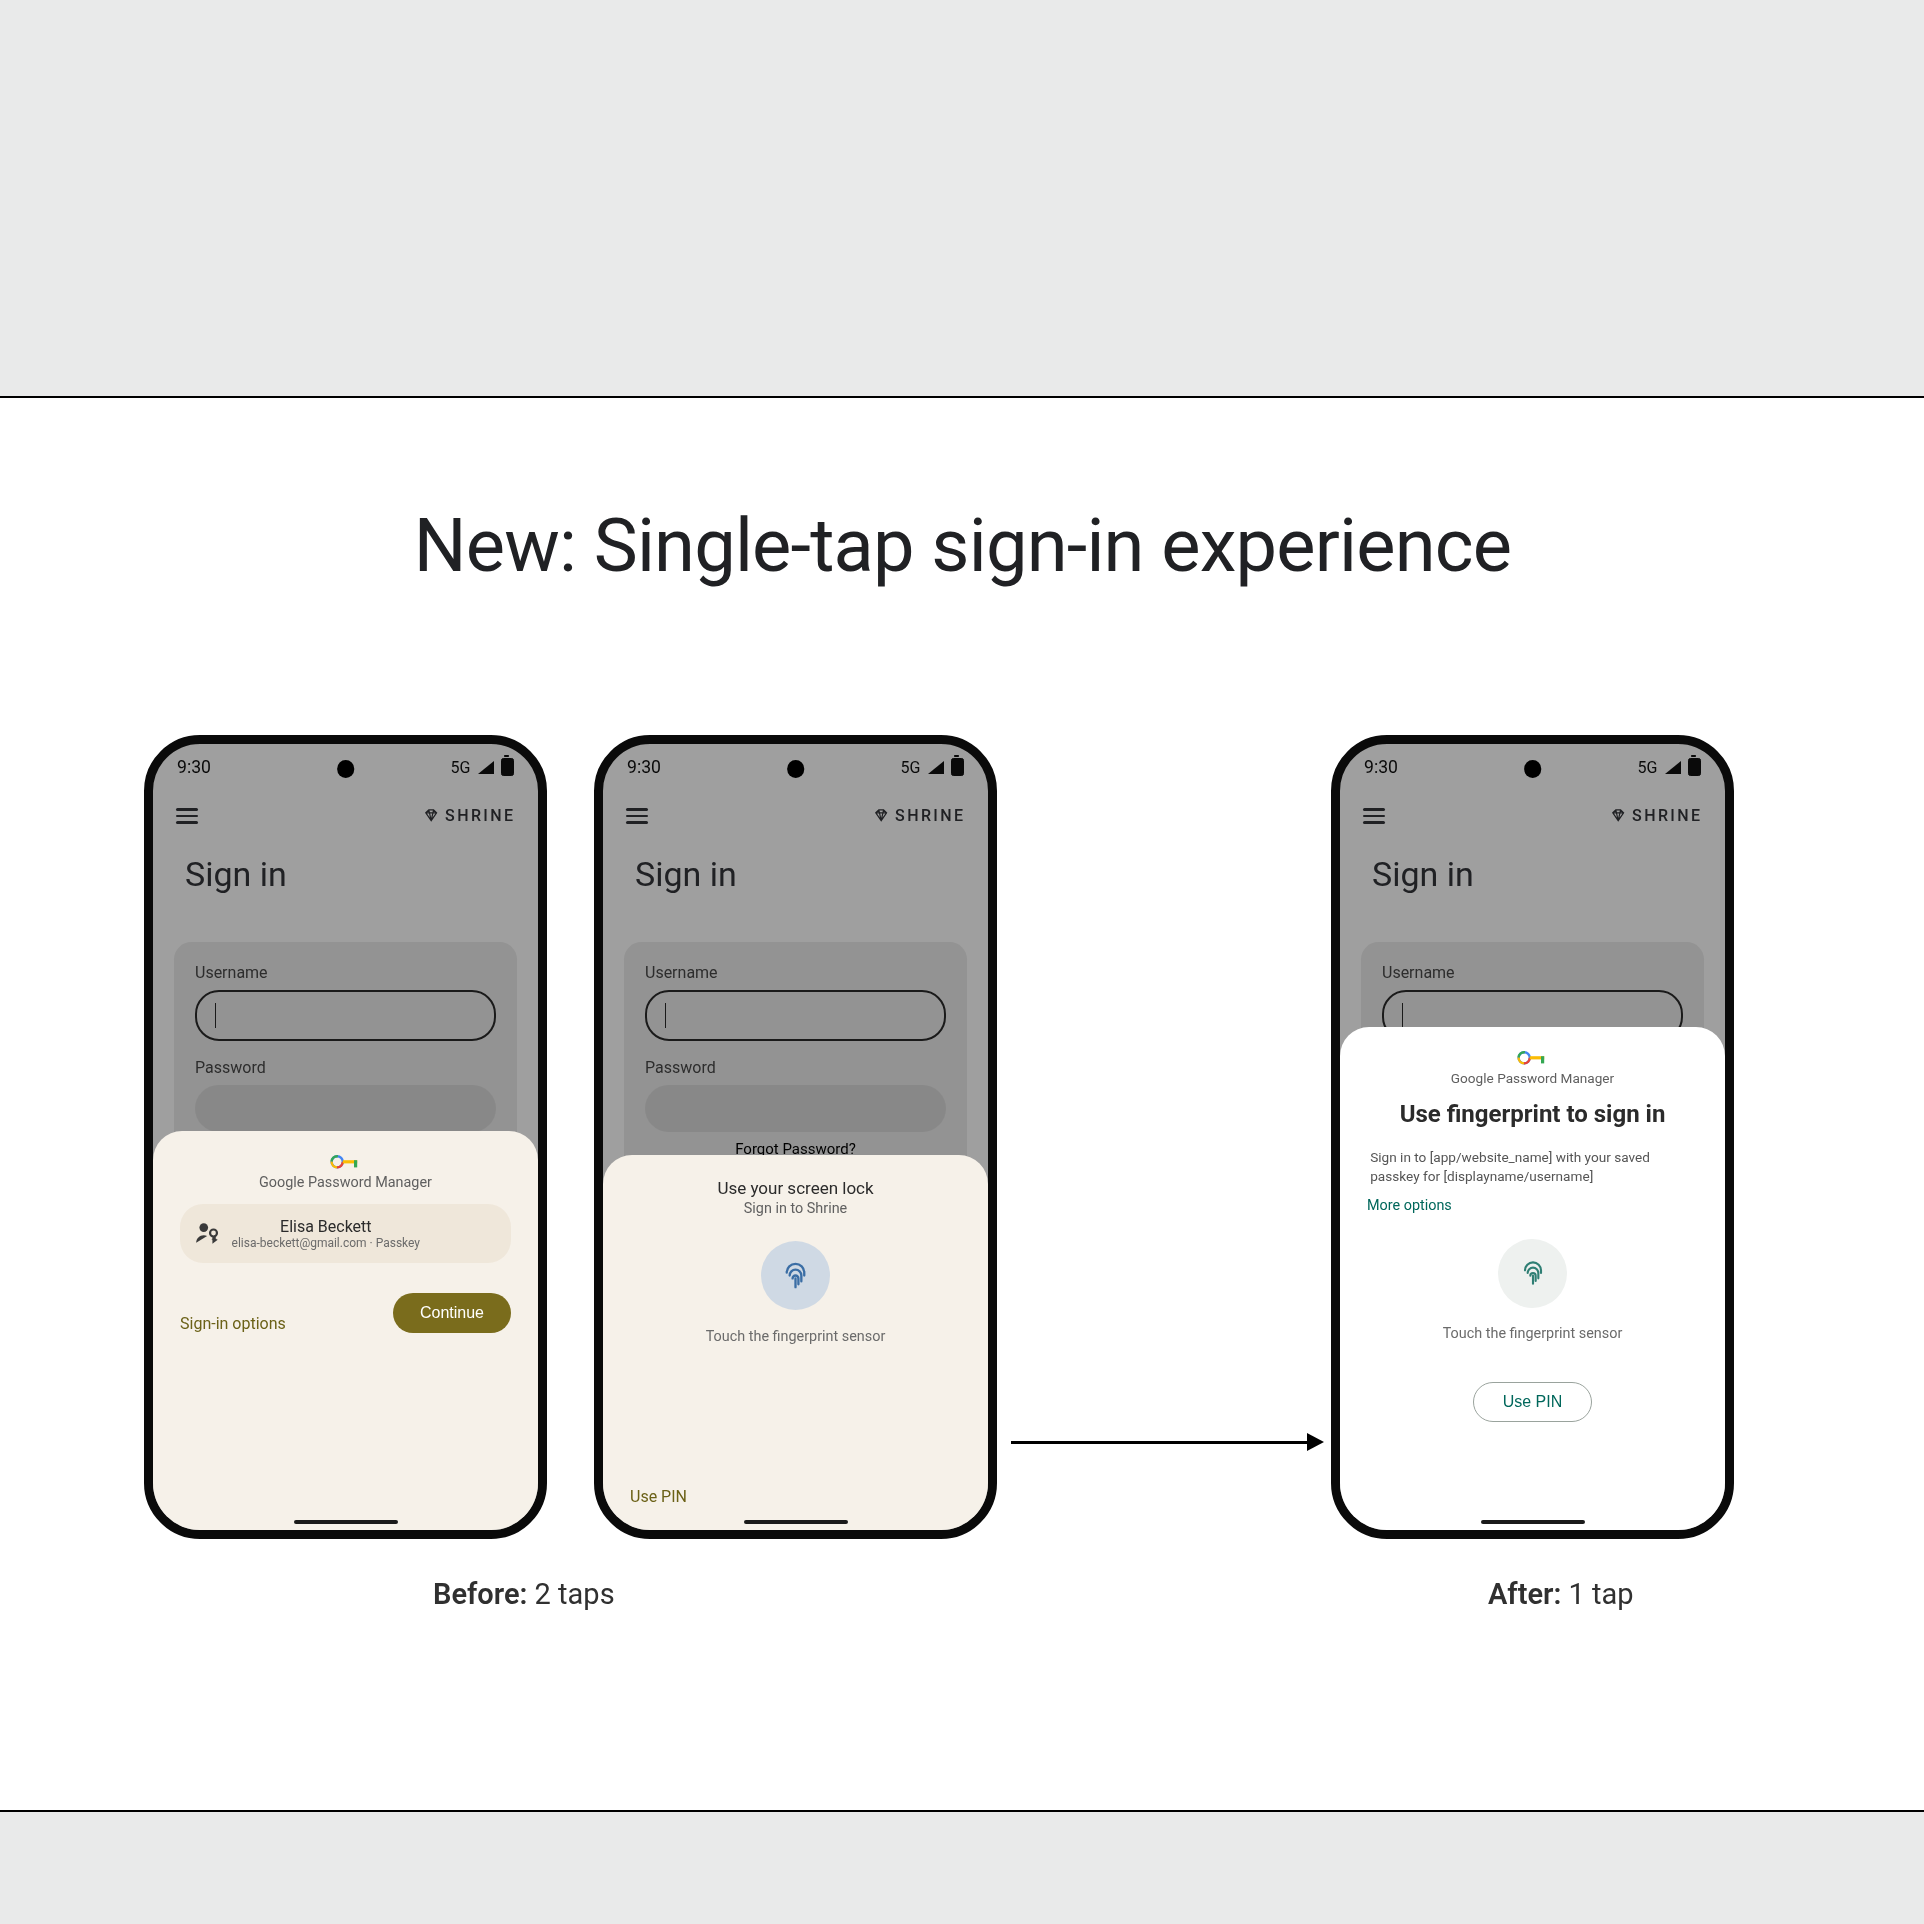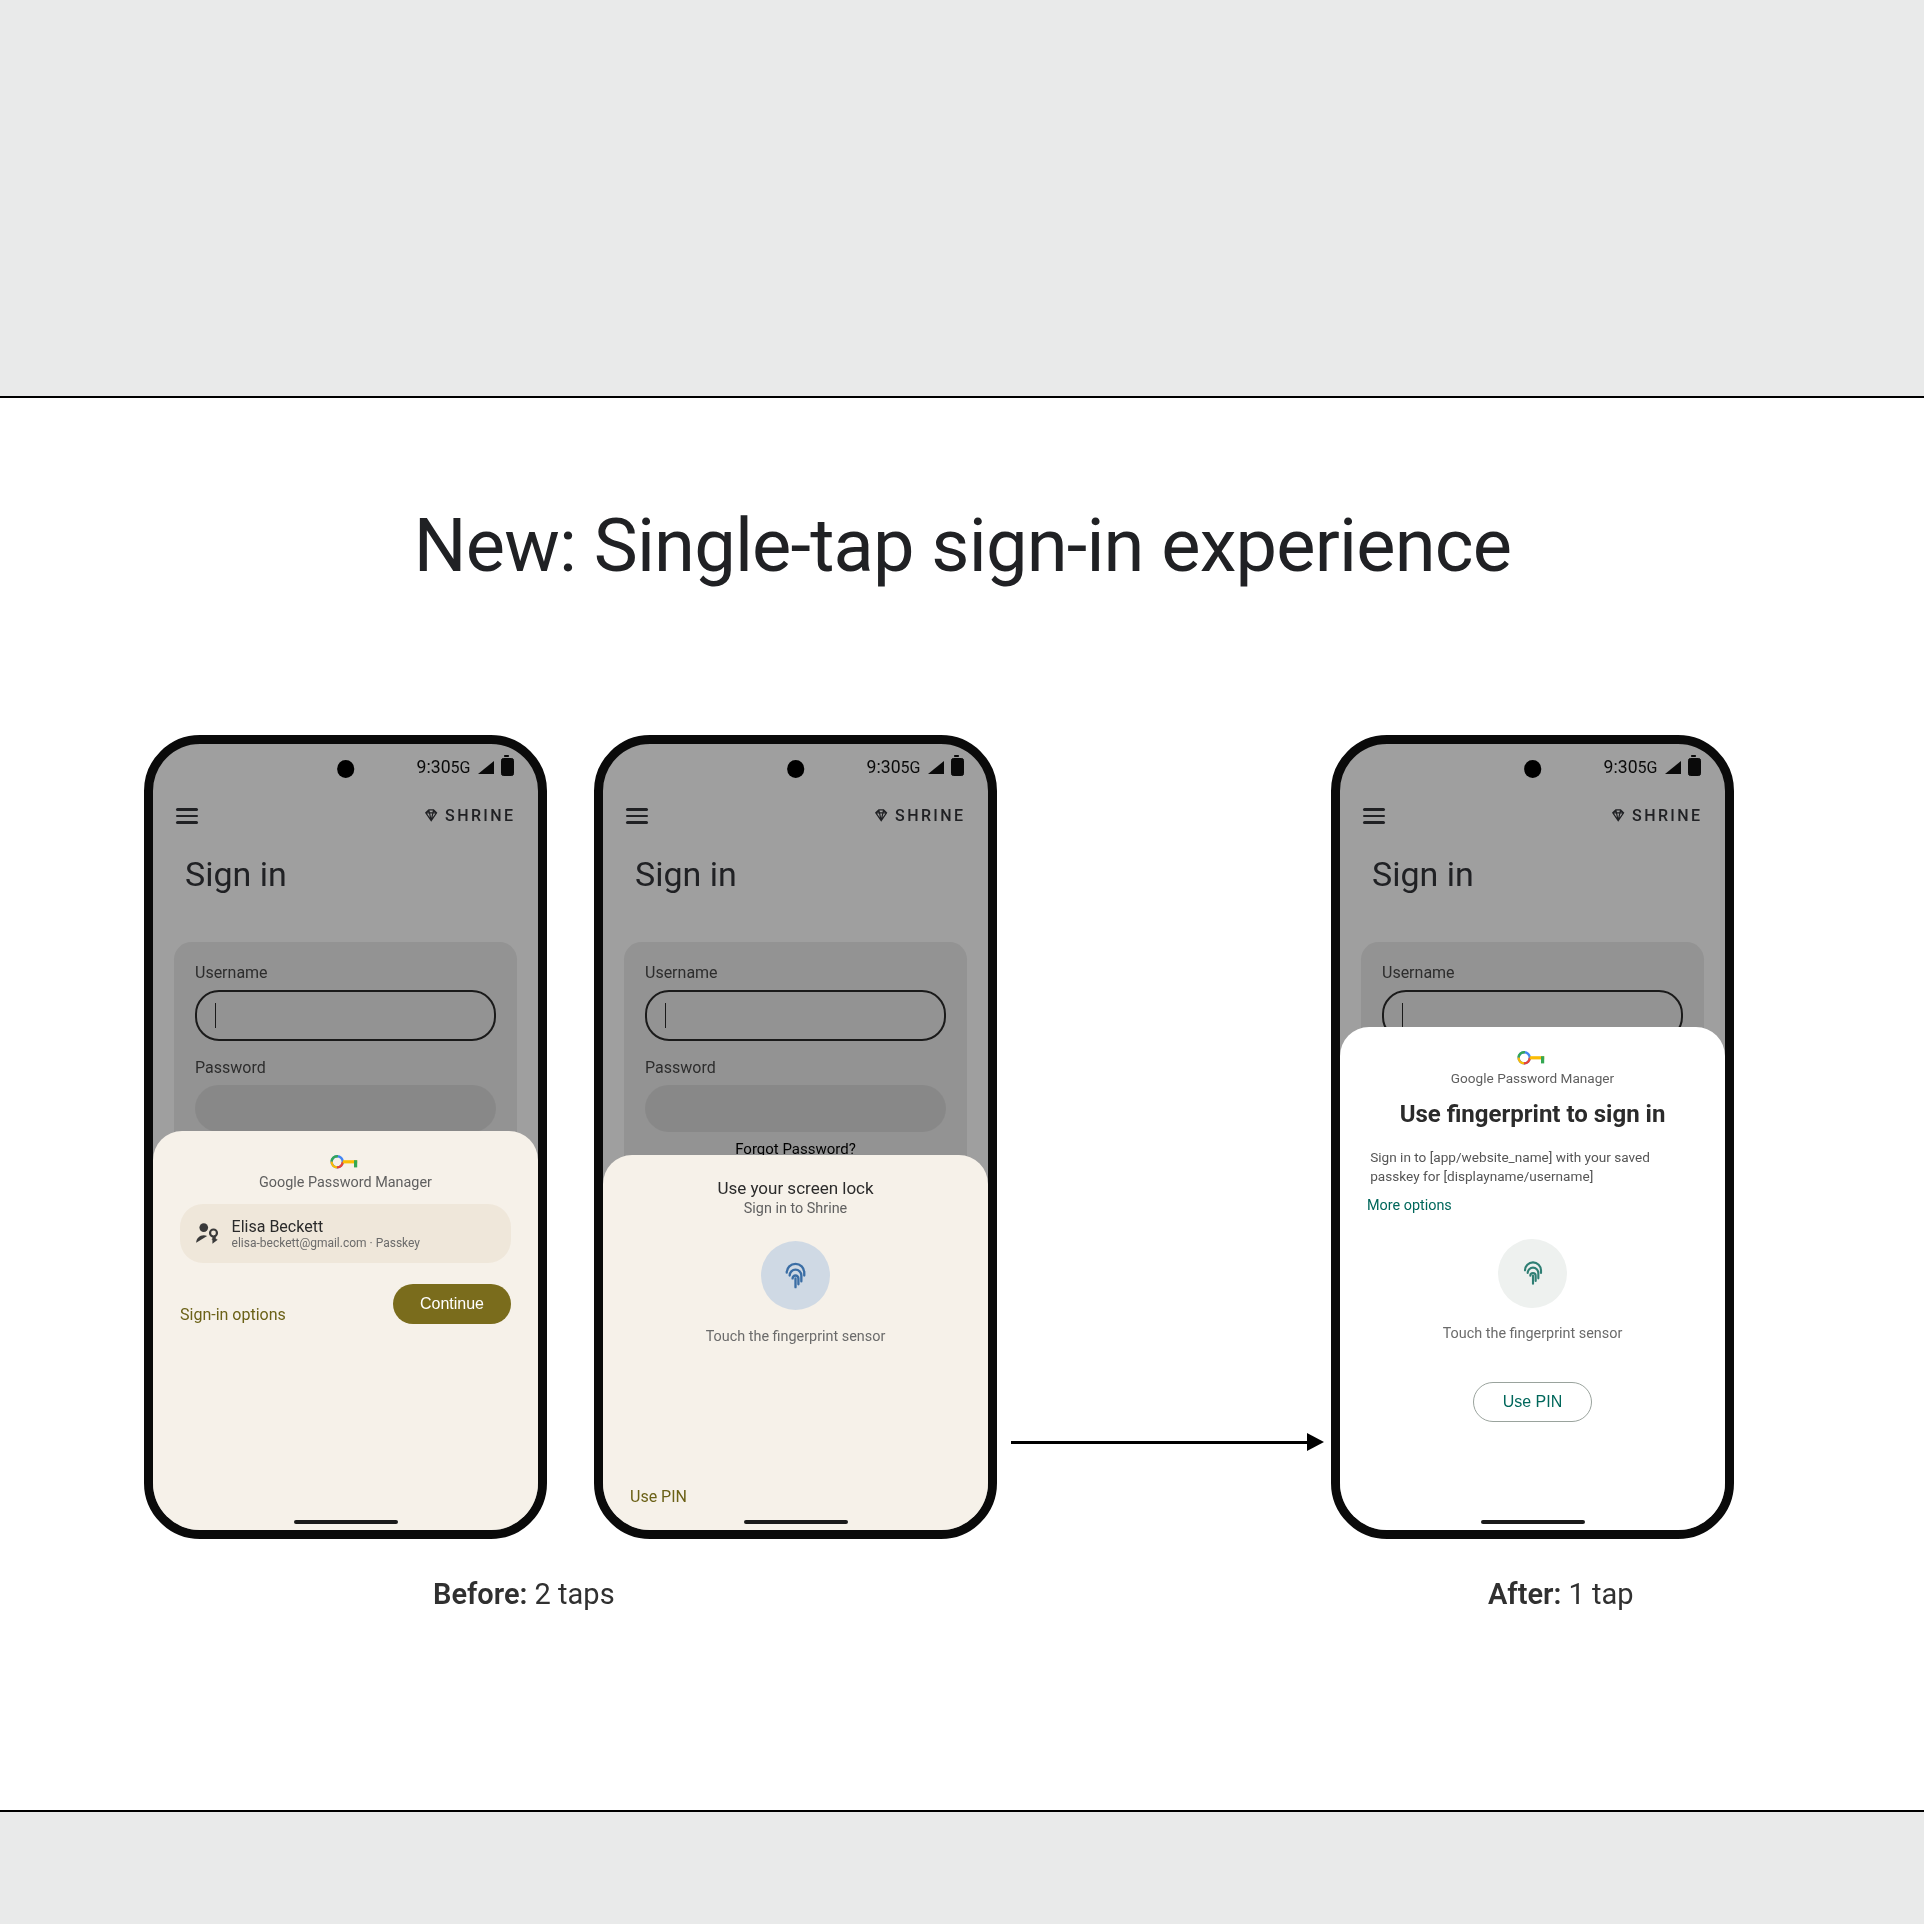--- a/index.html
+++ b/index.html
@@ -57,21 +57,21 @@
     overflow:hidden;
   }
   .phone.p1{ left:144px; }
   .phone.p2{ left:594px; }
   .phone.p3{ left:1331px; }
 
   
   .statusbar{
     display:flex;
     align-items:center;
-    justify-content:flex-end;
+    justify-content:space-between;
     padding:13px 24px 6.4px 24px;
     font-size:17.6px;
     color:#0a0a0a;
   }
   .camera{
     position:absolute;
     top:16px; left:50%; transform:translateX(-50%);
     width:17.6px;height:17.6px;border-radius:50%;
     background:#000;
   }
@@ -157,21 +157,22 @@
   .sheet-title.sm{font-size:17px;margin-bottom:1px;}
   .sheet-sub{
     text-align:center;font-size:14.4px;color:#616161;margin-bottom:24px;
   }
 
   .account{
     background:var(--account-bg);
     border-radius:23px;
     padding:13px 14.4px;
     display:flex;align-items:center;gap:11.2px;
-    margin-bottom:21px;
+    margin-bottom:30px;
+    text-align:center;
   }
   .passkey-ic{width:26px;height:26px;}
   .acct-name{font-size:16px;color:#2b2b2b;}
   .acct-sub{font-size:12px;color:#6b6b6b;}
 
   .sheet-actions{
     display:flex;align-items:flex-end;justify-content:space-between;
   }
   .link{font-size:16px;}
   .cream .link{color:var(--olive);}

